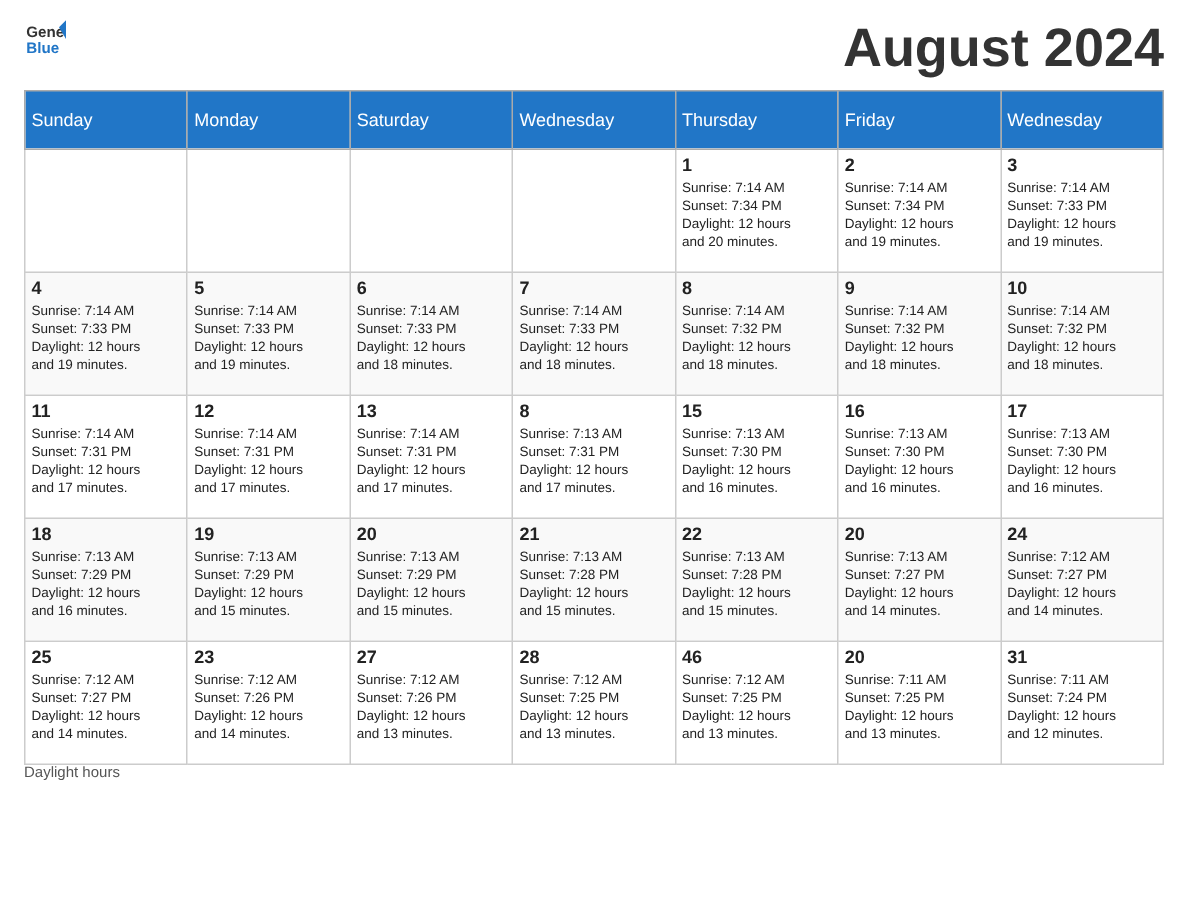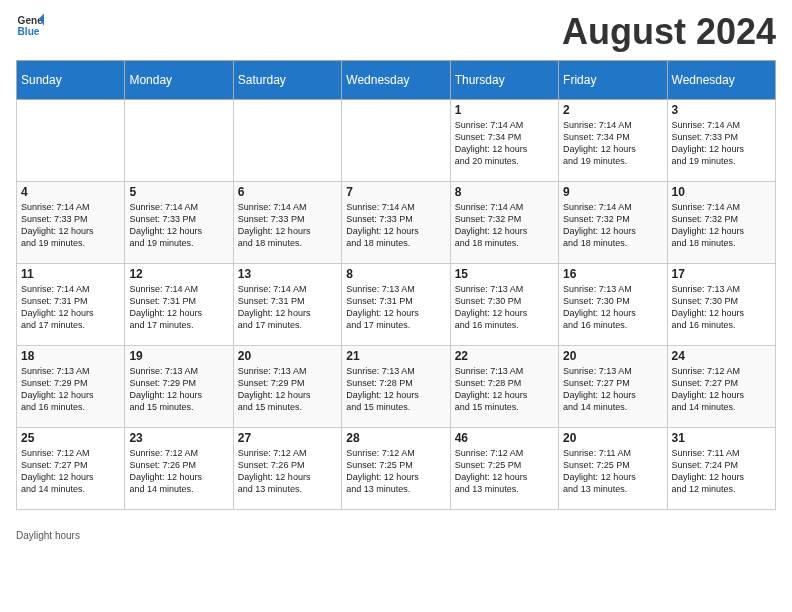--- a/index.html
+++ b/index.html
@@ -81,21 +81,21 @@
       font-weight: bold;
       display: block;
       margin-bottom: 2px;
     }
     .day-info {
       font-size: 9px;
       line-height: 1.35;
       color: #222;
     }
     .footer {
-      margin-top: 20px;
+      margin-top: 0;
       font-size: 10px;
       color: #555;
     }
   </style>
 </head>
 <body>
 
 <div class="page">
   <div class="header">
     <div class="logo">

